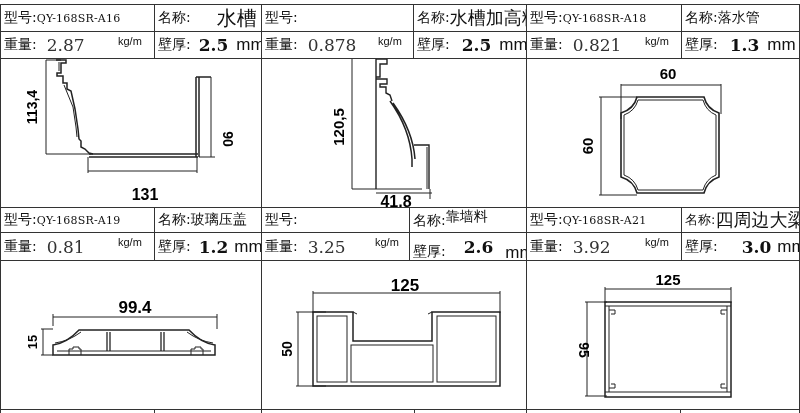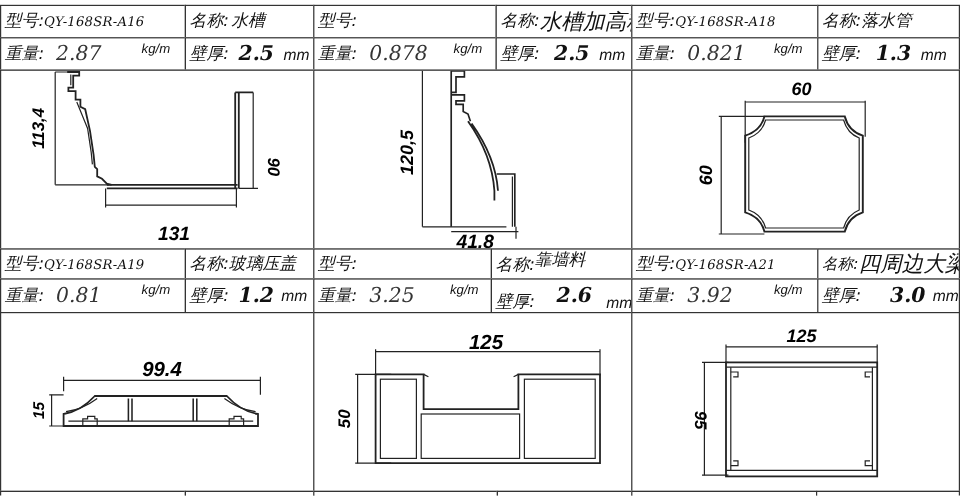--- a/index.html
+++ b/index.html
@@ -1,39 +1,39 @@
 <!DOCTYPE html>
 <html><head>
 <meta charset="utf-8">
 <style>
   html,body{margin:0;padding:0;background:#fff;}
   body{width:800px;height:413px;overflow:hidden;position:relative;font-family:"DejaVu Sans","Liberation Sans",sans-serif;color:#111;}
-  .sheet{position:absolute;left:0;top:0;width:800px;height:368px;font-style:italic;}
+  .sheet{position:absolute;left:0;top:0;width:800px;height:368px;}
   .cell{position:absolute;box-sizing:border-box;border:1px solid #333;background:#fff;}
   .hdr{font-size:14px;white-space:nowrap;overflow:hidden;display:flex;align-items:center;padding-left:3px;}
   .mono{font-family:"DejaVu Serif","Liberation Serif",serif;font-size:11px;letter-spacing:0.2px;}
   .wt{font-family:"DejaVu Serif","Liberation Serif",serif;font-size:17px;margin-left:10px;color:#333;}
   .unit{font-family:"Liberation Sans",sans-serif;font-size:11px;position:absolute;top:3px;}
   .thick{font-family:"DejaVu Serif","Liberation Serif",serif;font-weight:bold;font-size:17px;margin-left:8px;}
-  .mm{font-family:"Liberation Sans",sans-serif;font-size:13px;margin-left:8px;}
+  .mm{font-family:"Liberation Sans",sans-serif;font-size:17px;margin-left:8px;}
   .draw{position:absolute;box-sizing:border-box;}
   svg text{font-family:"Liberation Sans",sans-serif;font-weight:bold;}
 </style>
 </head>
 <body>
 
 <div class="sheet">
 
   <div class="cell hdr" style="left:0;top:4px;width:155px;height:28px;">
     <span>型号:</span>
     <span class="mono">QY-168SR-A16</span>
   </div>
   <div class="cell hdr" style="left:154px;top:4px;width:108px;height:28px;">
     <span>名称:</span>
-    <span style="margin-left:2px;font-size:14px;">水槽</span>
+    <span style="margin-left:26px;font-size:20px;">水槽</span>
   </div>
   <div class="cell hdr" style="left:0;top:31px;width:155px;height:28px;">
     <span>重量:</span>
     <span class="wt">2.87</span>
     <span class="unit" style="left:117px;">kg/m</span>
   </div>
   <div class="cell hdr" style="left:154px;top:31px;width:108px;height:28px;">
     <span>壁厚:</span>
     <span class="thick">2.5</span>
     <span class="mm">mm</span>

